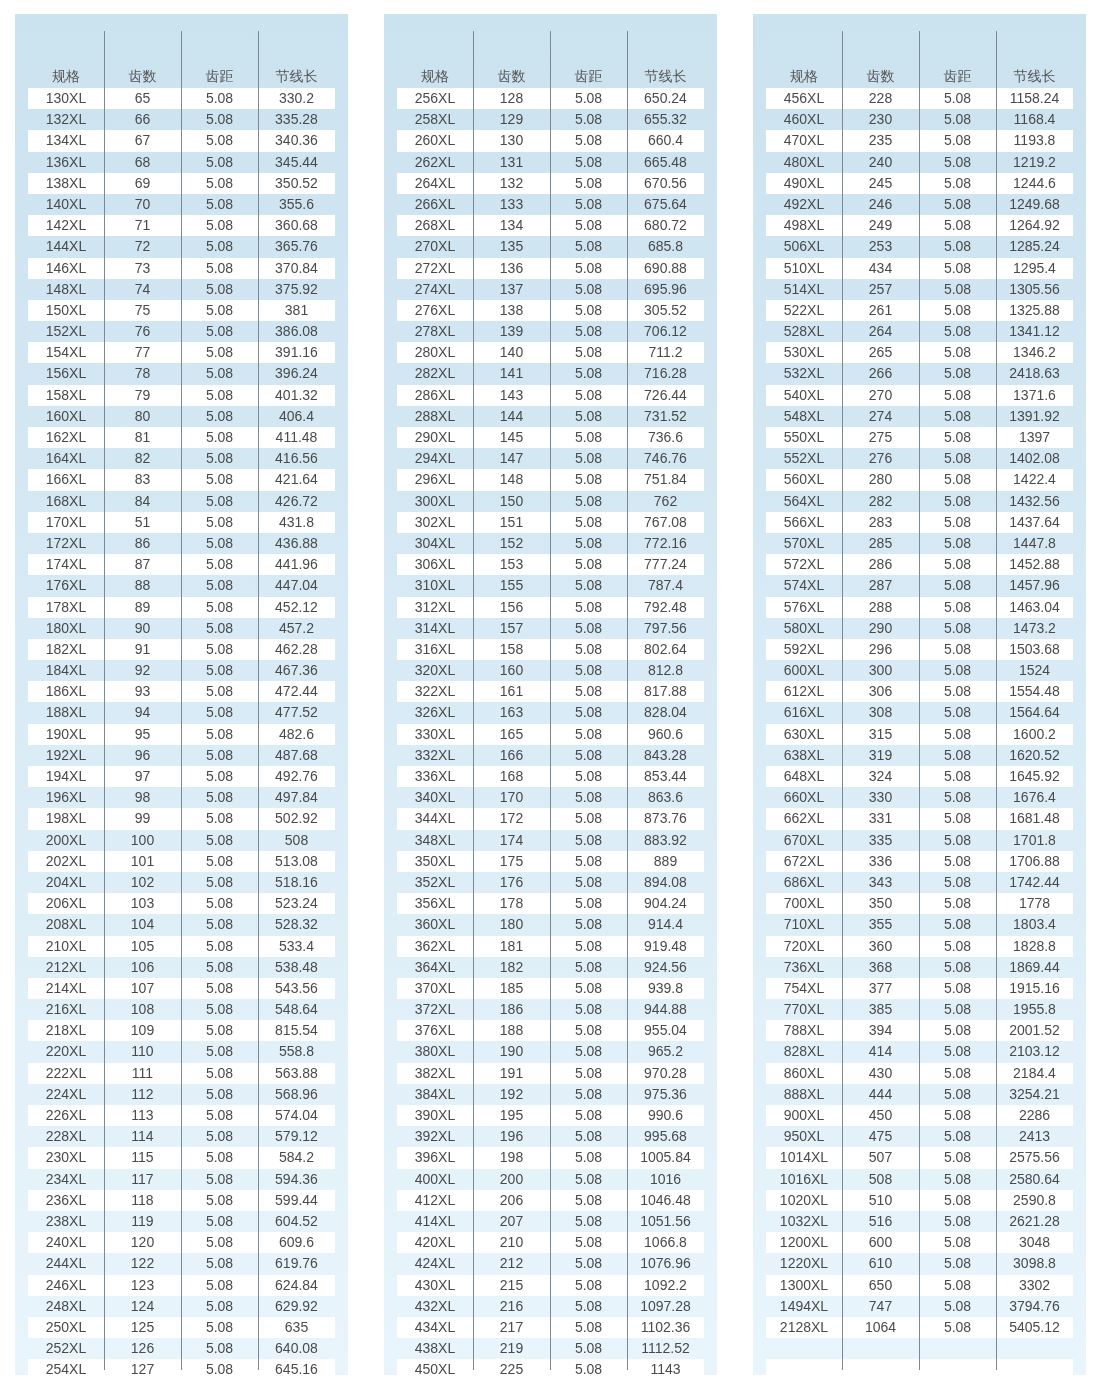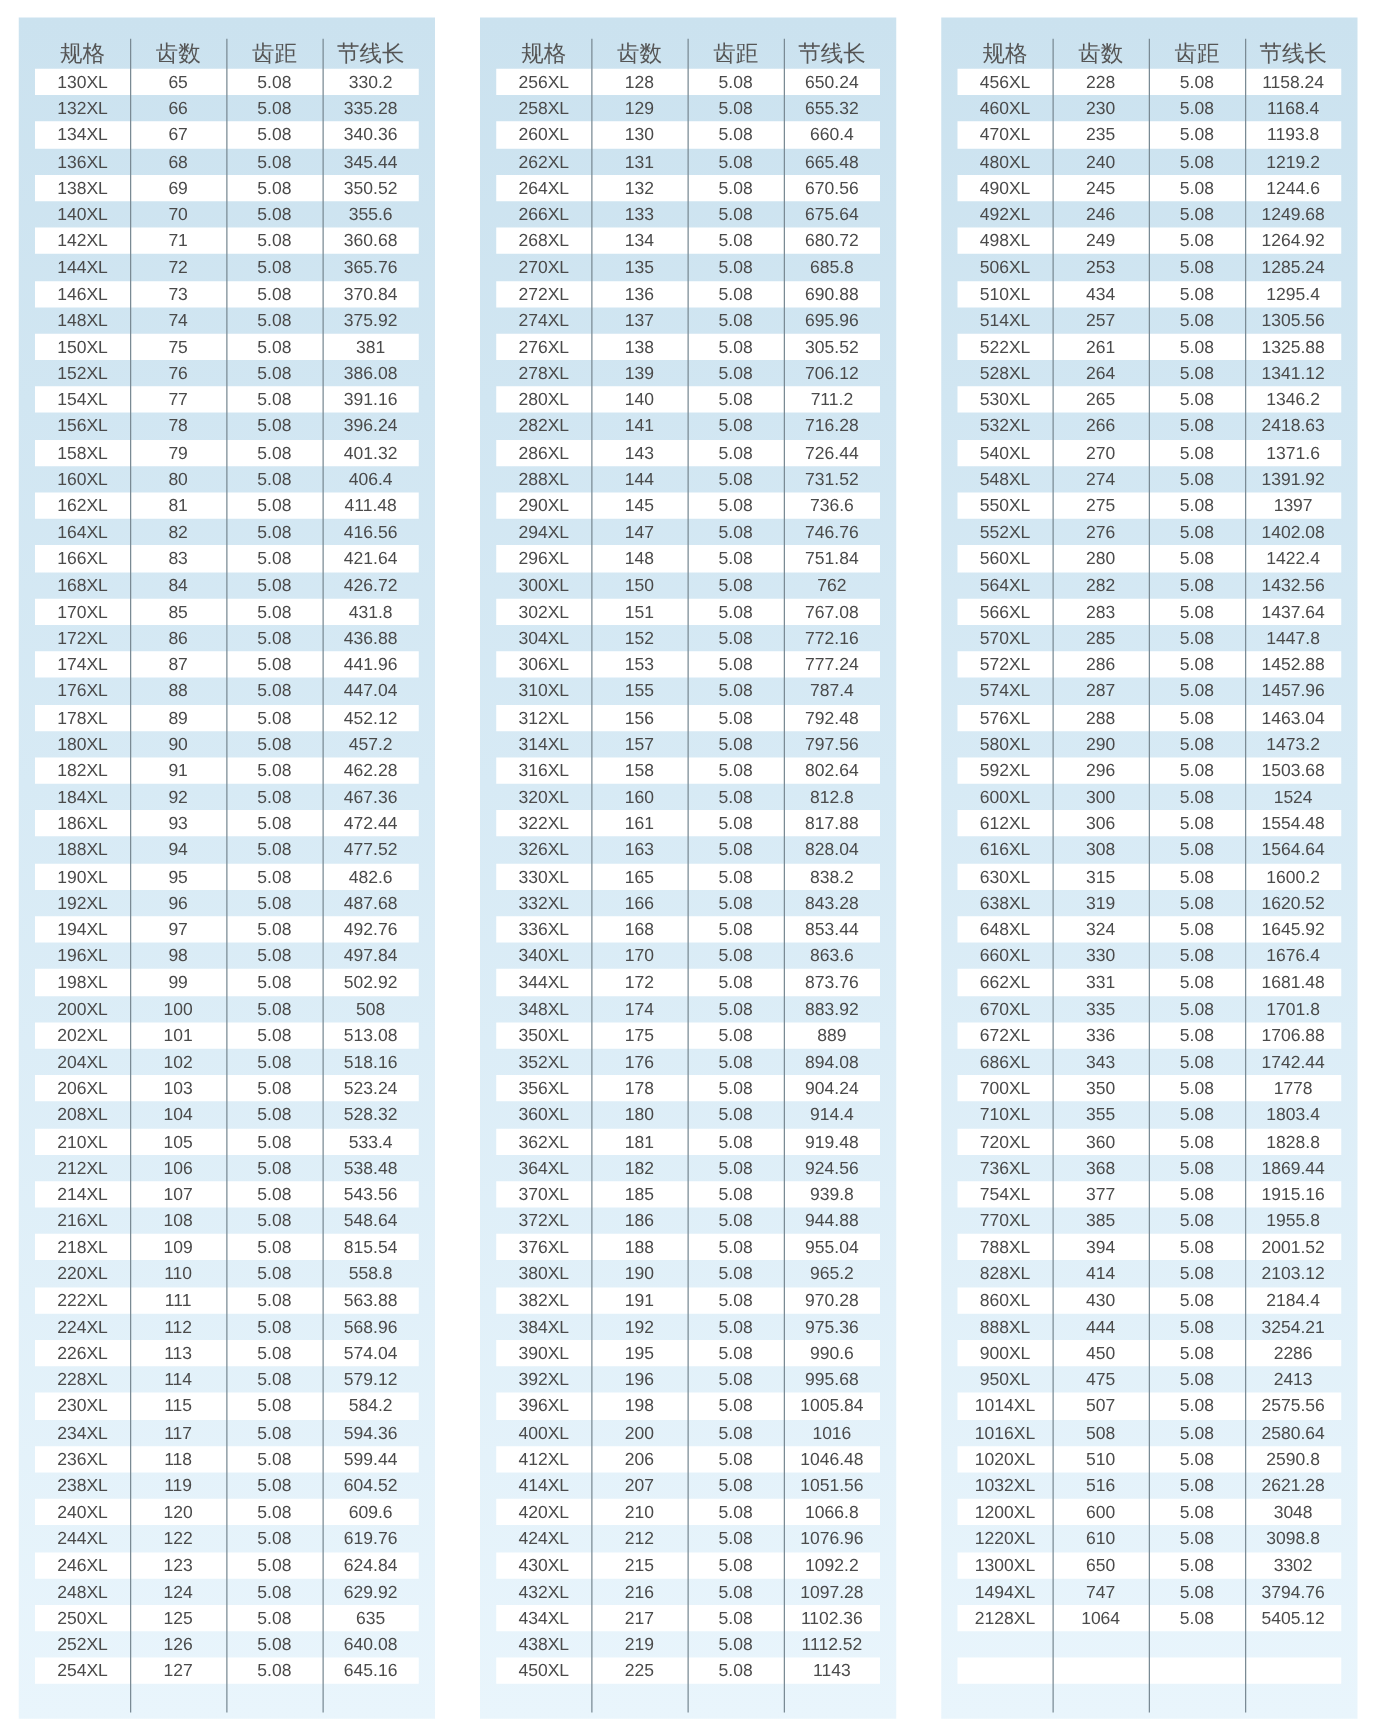--- a/index.html
+++ b/index.html
@@ -2,21 +2,21 @@
 <html><head>
 <meta charset="utf-8">
 <style>
   html,body{margin:0;padding:0;background:#ffffff;}
   body{width:1100px;height:1385px;position:relative;overflow:hidden;
        font-family:"Liberation Sans","DejaVu Sans",sans-serif;color:#4a4a4a;}
   .panel{position:absolute;top:14px;width:333px;height:1361px;
          background:linear-gradient(to bottom,#cbe2ef 0%,#d7eaf5 45%,#e9f5fc 100%);}
   .p1{left:15px;} .p2{left:384px;} .p3{left:753px;}
   .inner{position:absolute;left:13px;top:17px;width:307px;}
-  .hdr{display:flex;height:24px;line-height:24px;font-size:18px;color:#555;}
+  .hdr{display:flex;height:24px;line-height:24px;font-size:14px;color:#555;margin-top:33px;}
   .row{display:flex;height:21.2px;line-height:21.2px;font-size:14px;color:#4a4a4a;}
   .row.odd{background:#ffffff;}
   .c{flex:0 0 auto;text-align:center;white-space:nowrap;}
   .c0{width:76px;} .c1{width:77px;} .c2{width:77px;} .c3{width:77px;}
   .divider{position:absolute;top:17px;width:1px;background:#7a8a94;}
 </style>
 </head>
 <body>
 
 <div class="panel p1">
@@ -142,21 +142,21 @@
         <div class="c c3">421.64</div>
       </div>
       <div class="row">
         <div class="c c0">168XL</div>
         <div class="c c1">84</div>
         <div class="c c2">5.08</div>
         <div class="c c3">426.72</div>
       </div>
       <div class="row odd">
         <div class="c c0">170XL</div>
-        <div class="c c1">85</div>
+        <div class="c c1">51</div>
         <div class="c c2">5.08</div>
         <div class="c c3">431.8</div>
       </div>
       <div class="row">
         <div class="c c0">172XL</div>
         <div class="c c1">86</div>
         <div class="c c2">5.08</div>
         <div class="c c3">436.88</div>
       </div>
       <div class="row odd">
@@ -583,21 +583,21 @@
       <div class="row">
         <div class="c c0">326XL</div>
         <div class="c c1">163</div>
         <div class="c c2">5.08</div>
         <div class="c c3">828.04</div>
       </div>
       <div class="row odd">
         <div class="c c0">330XL</div>
         <div class="c c1">165</div>
         <div class="c c2">5.08</div>
-        <div class="c c3">838.2</div>
+        <div class="c c3">960.6</div>
       </div>
       <div class="row">
         <div class="c c0">332XL</div>
         <div class="c c1">166</div>
         <div class="c c2">5.08</div>
         <div class="c c3">843.28</div>
       </div>
       <div class="row odd">
         <div class="c c0">336XL</div>
         <div class="c c1">168</div>

